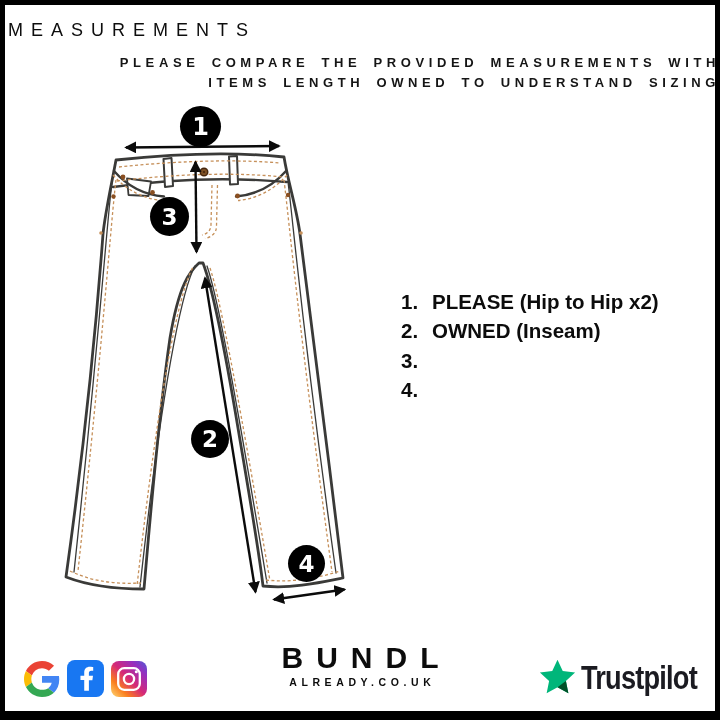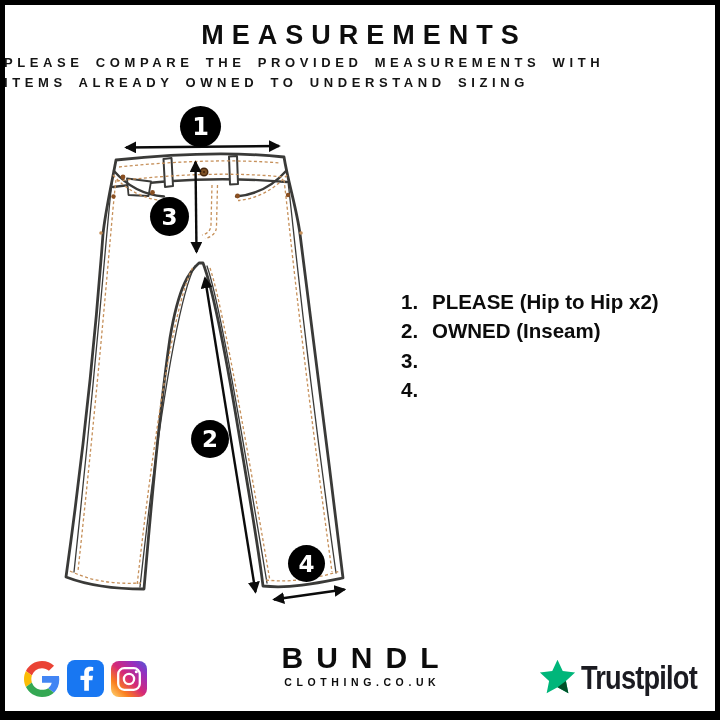--- a/index.html
+++ b/index.html
@@ -4,24 +4,24 @@
 <style>
   html,body{margin:0;padding:0;background:#888;}
   .canvas{
     position:relative;width:720px;height:720px;background:#ffffff;
     overflow:hidden;font-family:"Liberation Sans",sans-serif;
   }
   .frame{position:absolute;inset:0;border:5px solid #000;border-bottom-width:9px;pointer-events:none;z-index:50;}
 
   
   .title{
-    position:absolute;top:20px;left:0;right:0;text-align:center;
-    font-size:27px;font-weight:bold;letter-spacing:8px;padding-left:8px;color:#0d0d0d;
-  }
-  .subtitle{position:absolute;top:53px;left:0;right:0;text-align:left;color:#151515;}
+    position:absolute;top:20px;left:0;right:0;text-align:left;
+    font-size:18px;font-weight:normal;letter-spacing:8px;padding-left:8px;color:#0d0d0d;
+  }
+  .subtitle{position:absolute;top:53px;left:0;right:0;text-align:right;color:#151515;}
   .subtitle div{font-size:13px;font-weight:bold;letter-spacing:4.6px;word-spacing:4px;line-height:20px;padding-left:4px;}
 
   
   .jeans-svg{position:absolute;left:0;top:0;width:720px;height:720px;}
 
   
   .badge{
     position:absolute;background:#000;border-radius:50%;color:#fff;
     display:flex;align-items:center;justify-content:center;
     font-family:"DejaVu Sans",sans-serif;font-weight:bold;z-index:10;
@@ -49,21 +49,21 @@
   }
 </style>
 </head>
 <body>
 
 <div class="canvas">
 
   <div class="title">MEASUREMENTS</div>
   <div class="subtitle">
     <div>PLEASE COMPARE THE PROVIDED MEASUREMENTS WITH</div>
-    <div>ITEMS ALREADY OWNED TO UNDERSTAND SIZING</div>
+    <div>ITEMS LENGTH OWNED TO UNDERSTAND SIZING</div>
   </div>
 
   <svg class="jeans-svg" viewBox="0 0 720 720">
     <defs>
       <marker id="ah" viewBox="0 0 10 10" refX="8.5" refY="5" markerWidth="5" markerHeight="5" orient="auto-start-reverse">
         <path d="M0,0 L10,5 L0,10 Z" fill="#0b0b0b"></path>
       </marker>
     </defs>
 
     <g stroke="#3a3a38" stroke-linejoin="round" stroke-linecap="round" fill="none">
@@ -177,21 +177,21 @@
       </defs>
       <rect x="0" y="0" width="36" height="36" rx="8" fill="url(#iggrad)"></rect>
       <rect x="7.2" y="7.2" width="21.6" height="21.6" rx="6" fill="none" stroke="#ffffff" stroke-width="2.3"></rect>
       <circle cx="18" cy="18" r="5.1" fill="none" stroke="#ffffff" stroke-width="2.3"></circle>
       <circle cx="25.3" cy="10.7" r="1.5" fill="#ffffff"></circle>
     </svg>
   </div>
 
   <div class="brand">
     <div class="brand-name">BUNDL</div>
-    <div class="brand-domain">CLOTHING.CO.UK</div>
+    <div class="brand-domain">ALREADY.CO.UK</div>
   </div>
 
   <div class="trustpilot">
     <svg width="37" height="37" viewBox="0 0 48 48">
       <polygon fill="#00B67A" points="24,1 30.8,15.7 46.8,17.6 34.9,28.6 38.1,44.4 24,36.5 9.9,44.4 13.1,28.6 1.2,17.6 17.2,15.7"></polygon>
       <polygon fill="#005128" points="24,36.5 34.9,28.6 38.1,44.4"></polygon>
     </svg>
     <span class="trustpilot-word">Trustpilot</span>
   </div>
 

